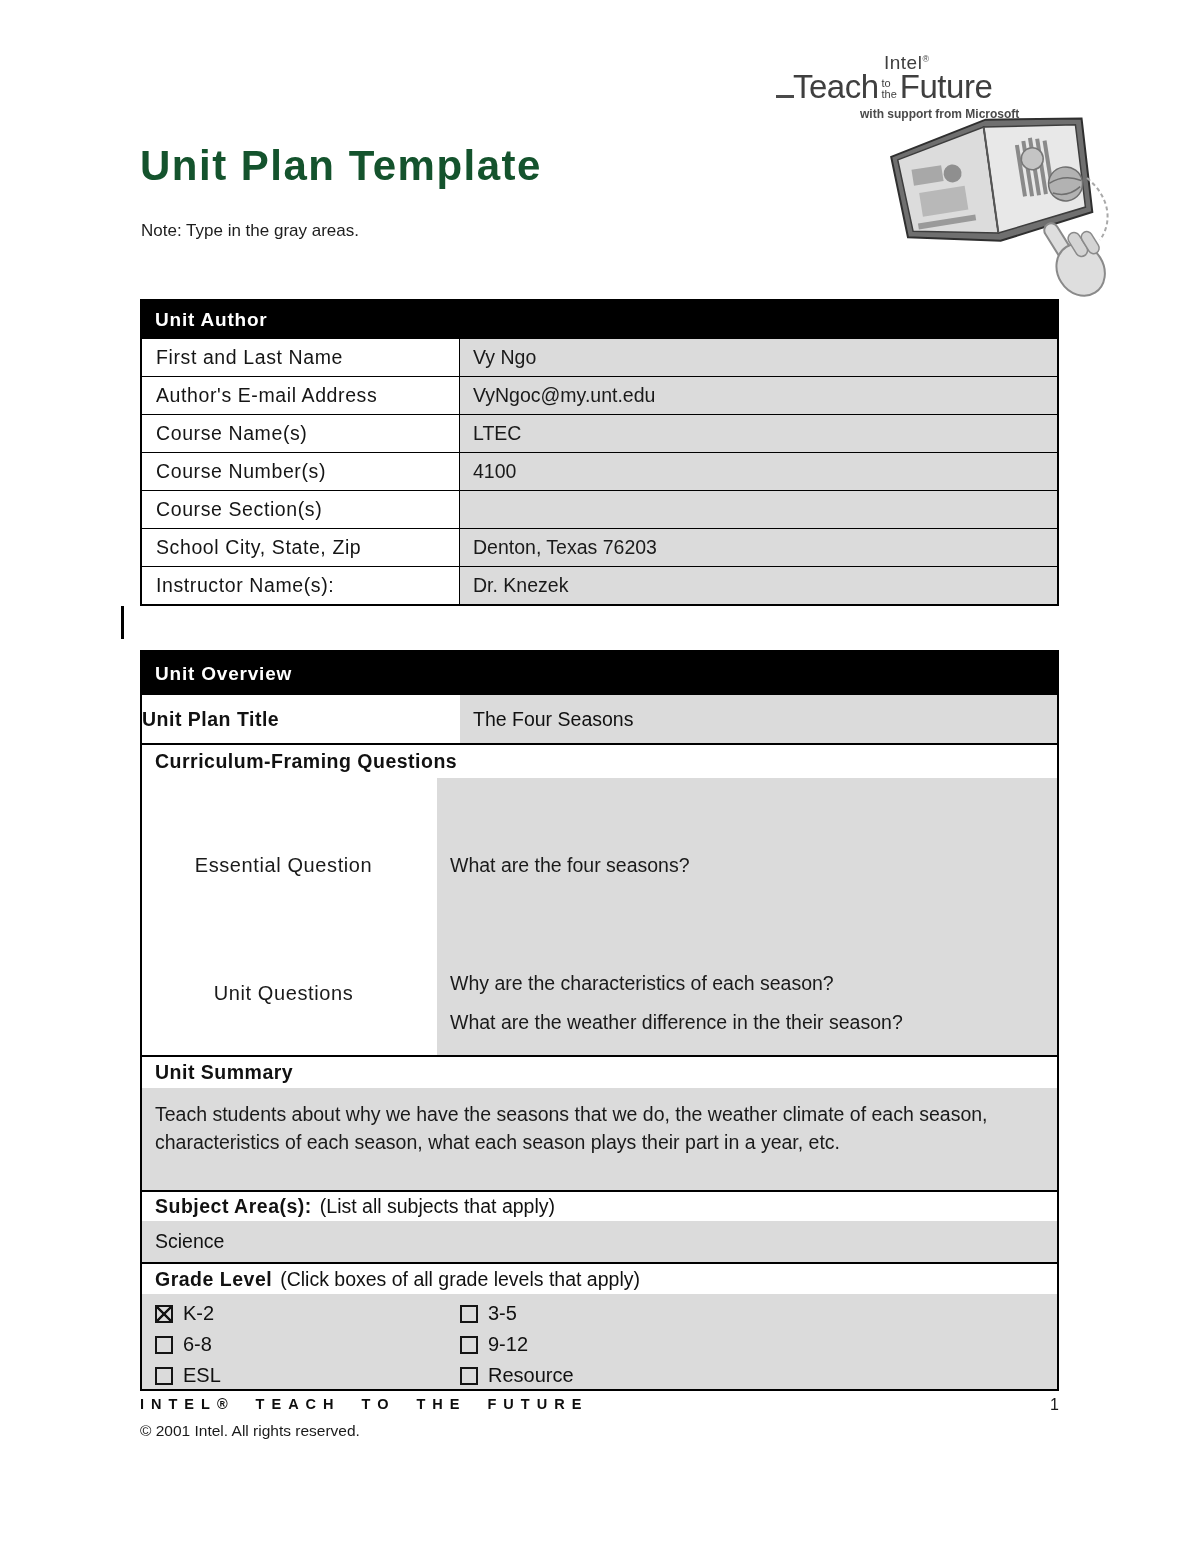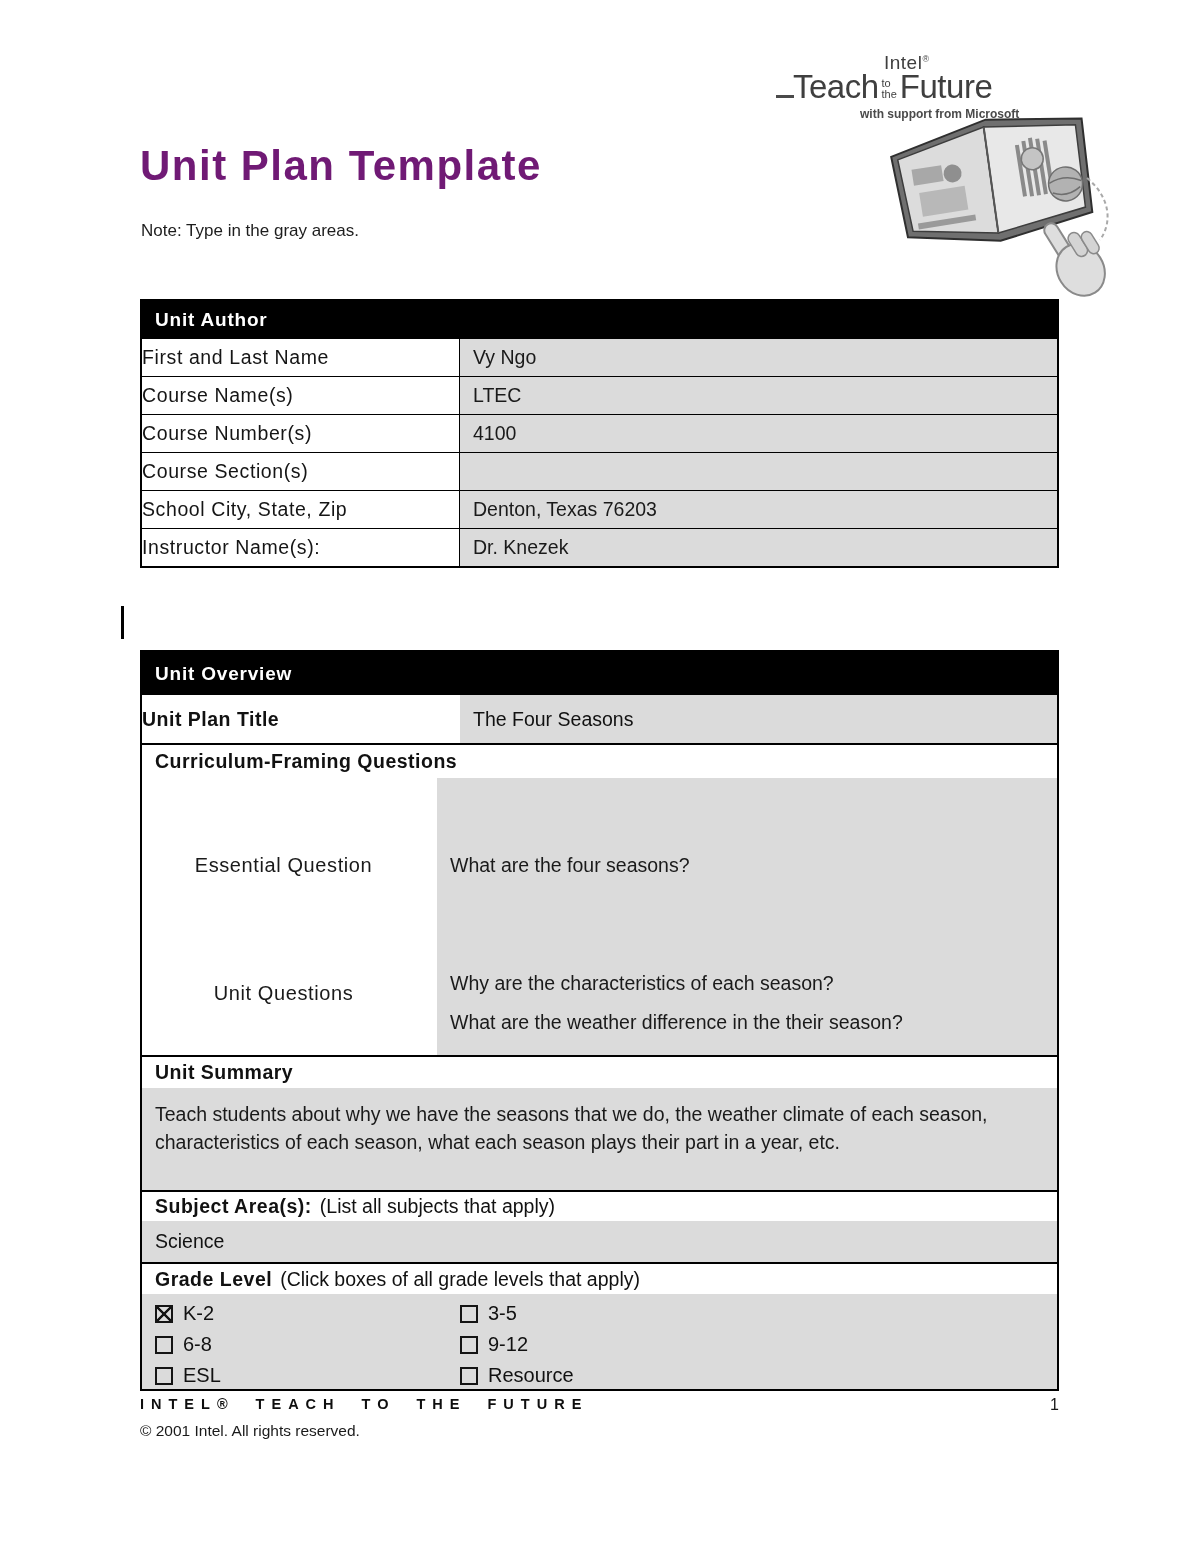--- a/index.html
+++ b/index.html
@@ -16,33 +16,33 @@
   .logo-intel sup { font-size: 9px; }
   .logo-row { display: flex; align-items: flex-start; margin-top: -4px; margin-left: 21px; }
   .logo-teach, .logo-future { font-size: 33px; line-height: 34px; letter-spacing: -0.5px; }
   .logo-tothe { display: flex; flex-direction: column; font-size: 11px; line-height: 10.5px; margin: 8px 3px 0 3px; }
   .logo-support { font-size: 12px; font-weight: 700; margin-left: 88px; margin-top: 3px; color: #4a4a4a; }
 
   
   .book-art { position: absolute; left: 878px; top: 100px; }
 
   
-  .doc-title { position: absolute; left: 140px; top: 142px; font-size: 42px; font-weight: 700; letter-spacing: 1.5px; color: #701a75; }
+  .doc-title { position: absolute; left: 140px; top: 142px; font-size: 42px; font-weight: 700; letter-spacing: 1.5px; color: #14532d; }
   .doc-note { position: absolute; left: 141px; top: 221px; font-size: 17px; color: #1d1d1d; }
 
   
   .black-bar { background: #000; color: #fff; font-weight: 700; font-size: 19px; letter-spacing: 0.8px;
                display: flex; align-items: center; padding-left: 13px; height: 37px; }
   .gray { background: #dbdbdb; }
 
   
   .author-table { position: absolute; left: 140px; top: 299px; width: 919px; border: 2.5px solid #000; background:#fff; }
   .a-row { display: flex; height: 38px; border-top: 1.5px solid #000; }
   .a-label { width: 318px; border-right: 1.5px solid #000; display: flex; align-items: center;
-             padding-left: 0; font-size: 19.5px; letter-spacing: 0.6px; color: #151515; }
+             padding-left: 14px; font-size: 19.5px; letter-spacing: 0.6px; color: #151515; }
   .a-value { flex: 1; display: flex; align-items: center; padding-left: 13px; font-size: 19.5px; color: #1a1a1a; }
 
   .cursor-bar { position: absolute; left: 121px; top: 606px; width: 2.5px; height: 33px; background: #000; }
 
   
   .overview-table { position: absolute; left: 140px; top: 650px; width: 919px; border: 2.5px solid #000; background:#fff; }
   .black-bar.tall { height: 43px; }
   .upt-row { display: flex; height: 50px; border-bottom: 2px solid #000; }
   .upt-label { width: 318px; display: flex; align-items: center; 
                font-weight: 700; font-size: 19.5px; letter-spacing: 0.5px; }
@@ -138,20 +138,24 @@
 
   <div class="author-table">
     <div class="black-bar">Unit Author</div>
     <div>
 
         <div class="a-row">
           <div class="a-label">First and Last Name</div>
           <div class="a-value gray">Vy Ngo</div>
         </div>
 
+        <div class="a-row">
+          <div class="a-label">Author's E-mail Address</div>
+          <div class="a-value gray">VyNgoc@my.unt.edu</div>
+        </div>
 
         <div class="a-row">
           <div class="a-label">Course Name(s)</div>
           <div class="a-value gray">LTEC</div>
         </div>
 
         <div class="a-row">
           <div class="a-label">Course Number(s)</div>
           <div class="a-value gray">4100</div>
         </div>

